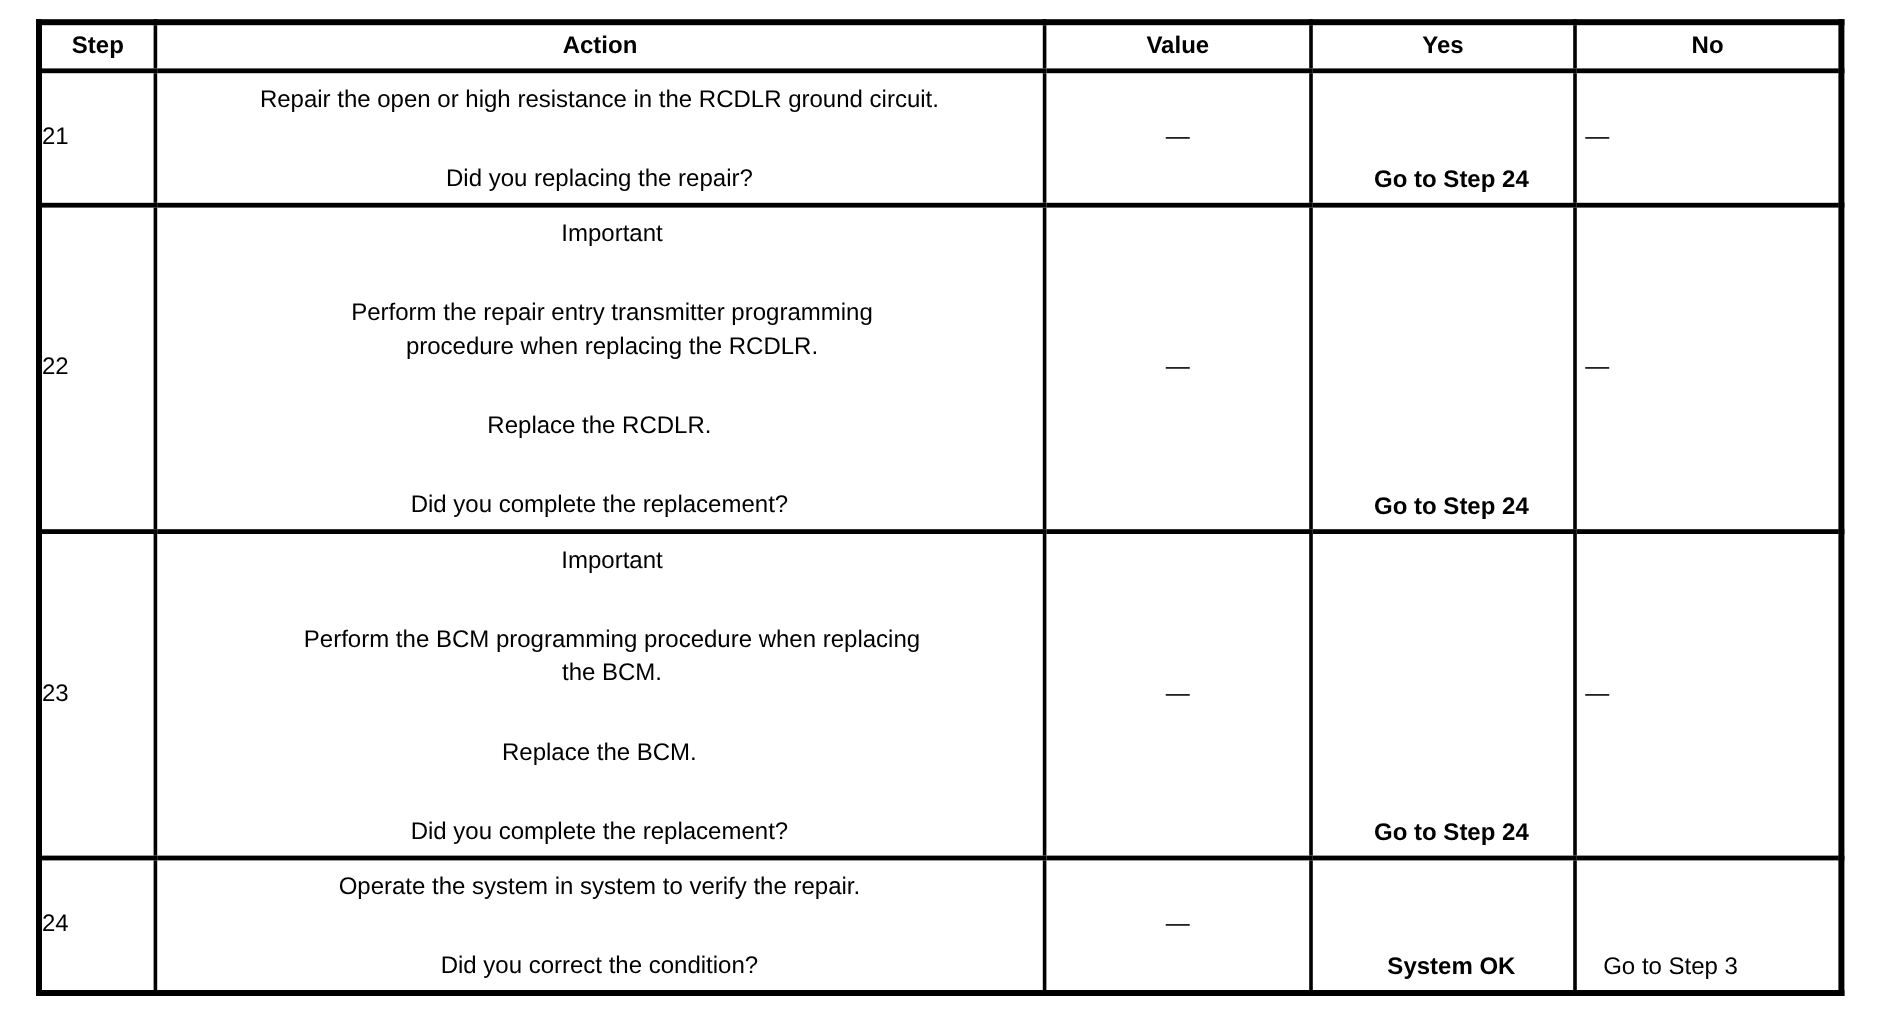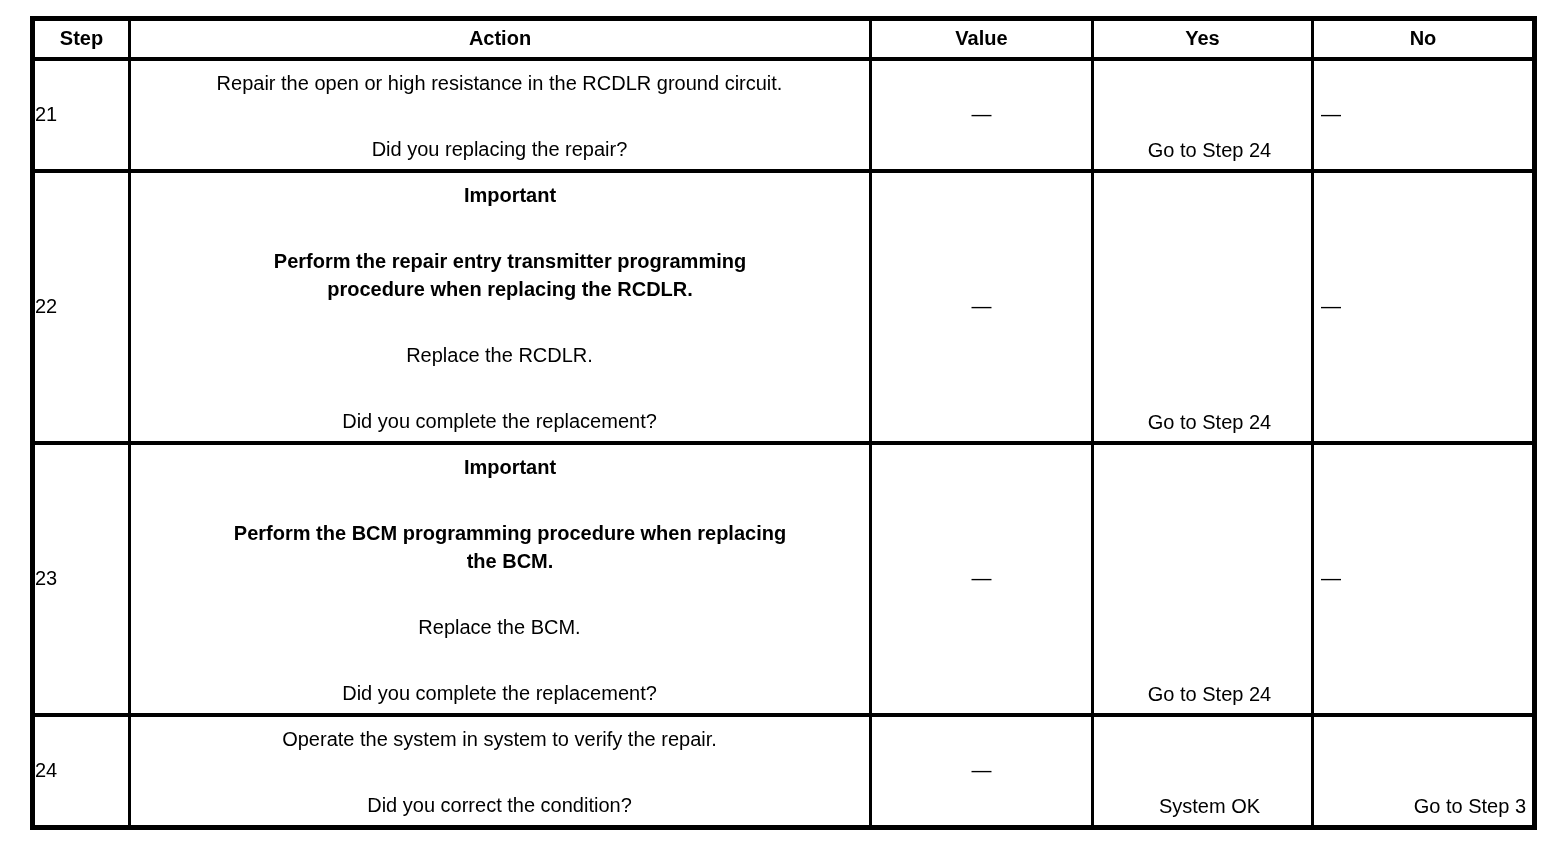--- a/index.html
+++ b/index.html
@@ -47,40 +47,41 @@
     text-align: center;
     vertical-align: top;
     padding: 8px 10px 6px 9px;
   }
   .cell-action p {
     line-height: 28px;
     margin: 0 0 38px 0;
     white-space: pre-line;
   }
   .cell-action p:last-child { margin-bottom: 0; }
-  .cell-action p.bold { font-weight: bold; margin-left: 21px; }
+  .cell-action p.bold { font-weight: normal; margin-left: 21px; }
 
   .cell-value {
     text-align: center;
     vertical-align: middle;
   }
   .cell-yes {
     text-align: center;
     vertical-align: bottom;
     padding: 4px 6px 7px 20px;
+    font-weight: bold;
   }
   .cell-no-dash {
     text-align: left;
     vertical-align: middle;
     padding-left: 7px;
   }
   .cell-no-goto {
-    text-align: right;
+    text-align: left;
     vertical-align: bottom;
-    padding: 4px 6px 7px 7px;
+    padding: 4px 6px 7px 22px;
   }
 </style>
 </head>
 <body>
 
 <table class="doc-table">
   <colgroup>
     <col style="width:97px">
     <col style="width:741px">
     <col style="width:222px">

